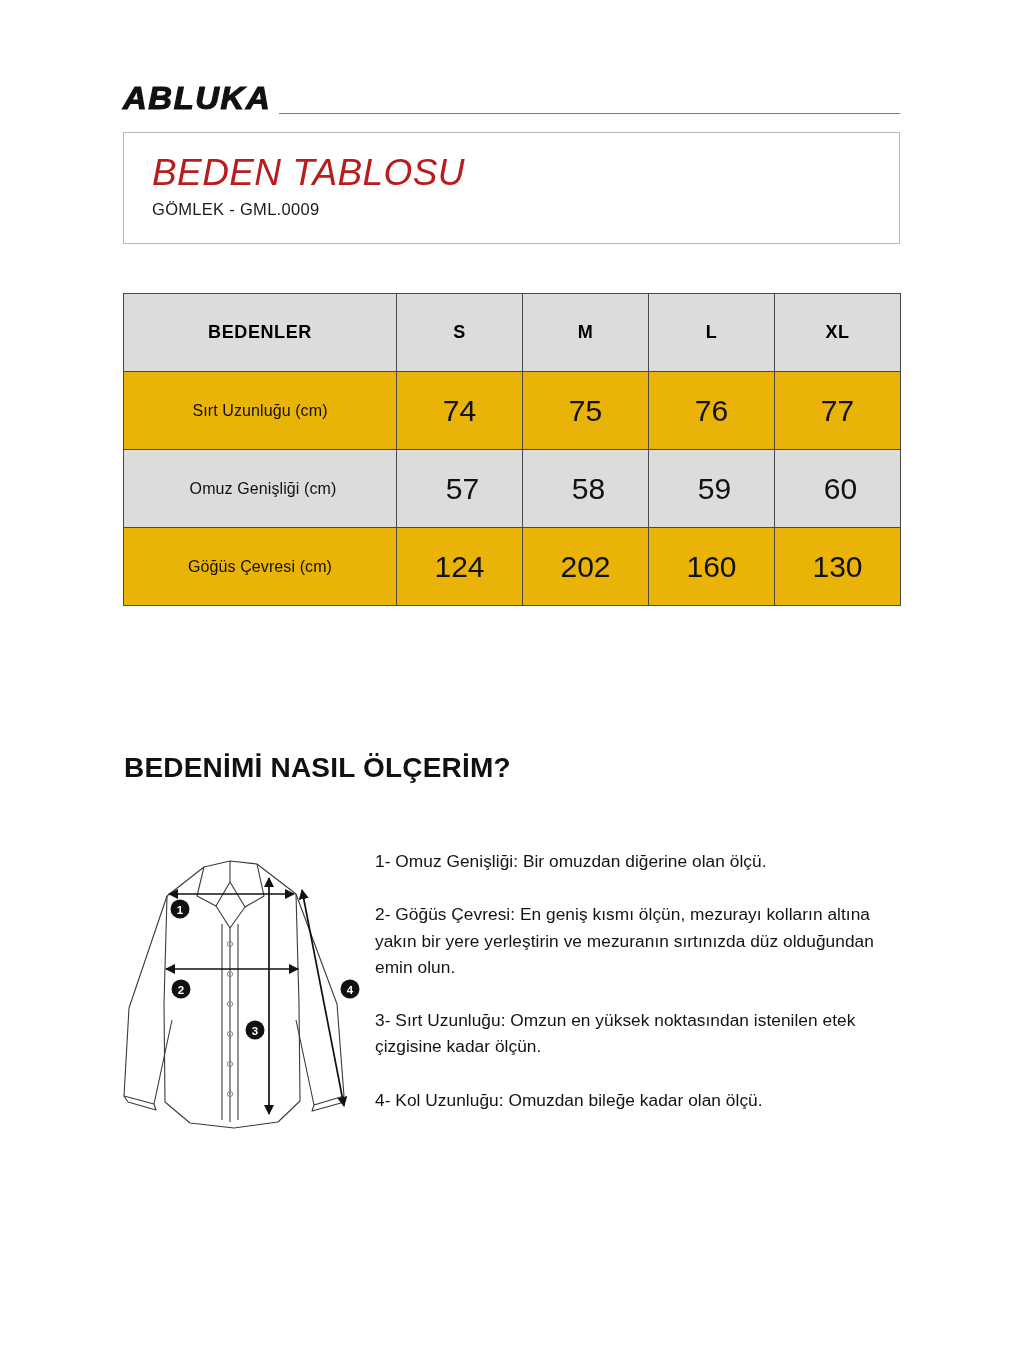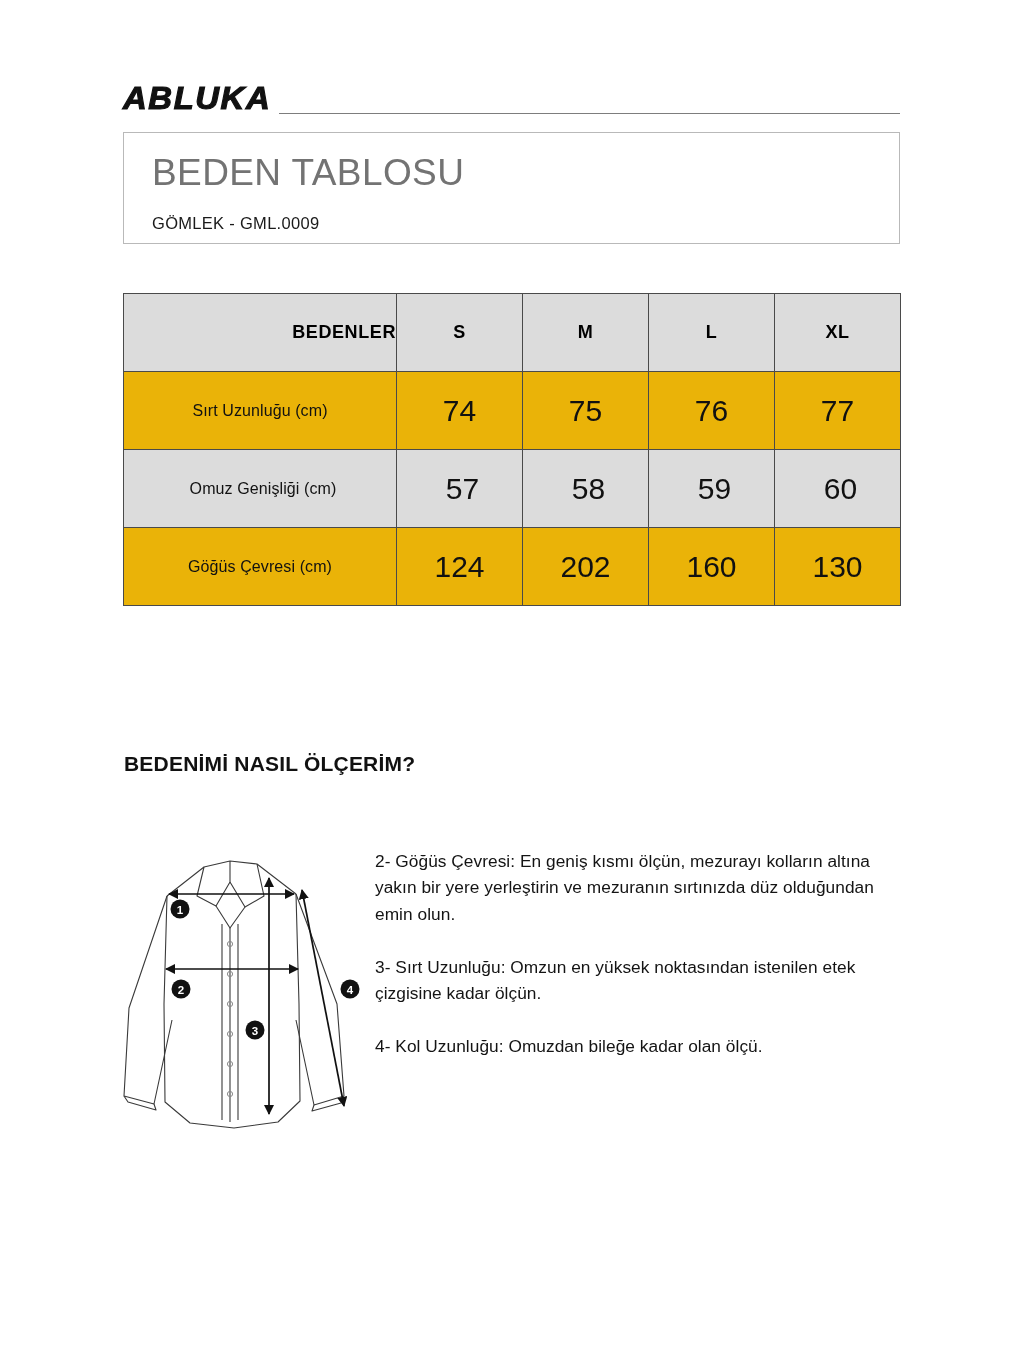--- a/index.html
+++ b/index.html
@@ -53,24 +53,25 @@
     width: 777px;
     height: 112px;
     border: 1px solid #b9b9b9;
     padding: 19px 0 0 28px;
   }
   .title-main {
     font-size: 37px;
     font-weight: 400;
     letter-spacing: 0.4px;
     line-height: 1.12;
-    color: #737373;
+    color: #b91c1c;
+    font-style: italic;
   }
   .title-sub {
-    margin-top: 21px;
+    margin-top: 7px;
     font-size: 16.5px;
     font-weight: 400;
     letter-spacing: 0.3px;
     color: #1a1a1a;
   }
 
   
   .size-table {
     position: absolute;
     left: 123px;
@@ -79,21 +80,21 @@
     border-collapse: collapse;
     table-layout: fixed;
   }
   .size-table td, .size-table th {
     border: 1.3px solid #4a4a4a;
     text-align: center;
     vertical-align: middle;
     height: 78px;
     padding: 0;
   }
-  .size-table .col-label { width: 273px; text-align: right; }
+  .size-table .col-label { width: 273px; }
   .size-table .col-size  { width: 126px; }
 
   .size-table thead th {
     background: #dcdcdc;
     font-size: 18px;
     font-weight: 700;
     letter-spacing: 0.6px;
     color: #000000;
   }
   .size-table tbody tr.row-light td { background: #eab308; }
@@ -109,21 +110,21 @@
     font-size: 30px;
     font-weight: 400;
     color: #111111;
   }
 
   
   .measure-heading {
     position: absolute;
     left: 124px;
     top: 752px;
-    font-size: 21px;
+    font-size: 28px;
     font-weight: 700;
     letter-spacing: 0.2px;
     color: #111111;
   }
 
   
   .shirt-figure {
     position: absolute;
     left: 112px;
     top: 834px;
@@ -255,16 +256,17 @@
       <text x="143" y="200.5" text-anchor="middle" fill="#fff" font-size="11.5" font-family="Liberation Sans, sans-serif" font-weight="700">3</text>
     </g>
     <g>
       <circle cx="238" cy="155" r="9.5" fill="#111"></circle>
       <text x="238" y="159.5" text-anchor="middle" fill="#fff" font-size="11.5" font-family="Liberation Sans, sans-serif" font-weight="700">4</text>
     </g>
   </svg>
 </div>
 
 <div class="instructions">
+  <p class="instruction-item">1- Omuz Genişliği: Bir omuzdan diğerine olan ölçü.</p>
   <p class="instruction-item">2- Göğüs Çevresi: En geniş kısmı ölçün, mezurayı kolların altına yakın bir yere yerleştirin ve mezuranın sırtınızda düz olduğundan emin olun.</p>
   <p class="instruction-item">3- Sırt Uzunluğu: Omzun en yüksek noktasından istenilen etek çizgisine kadar ölçün.</p>
   <p class="instruction-item">4- Kol Uzunluğu: Omuzdan bileğe kadar olan ölçü.</p>
 </div>
 
 </body></html>

